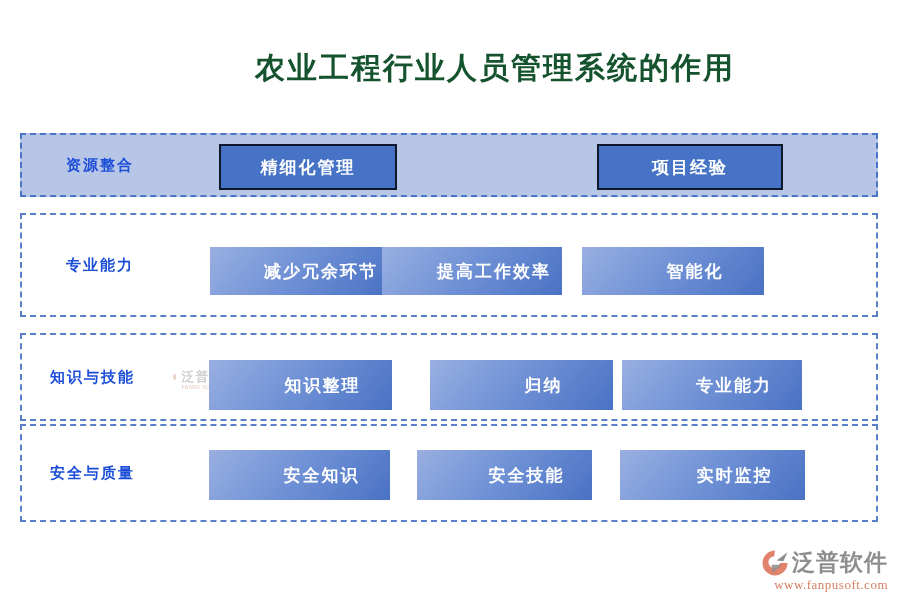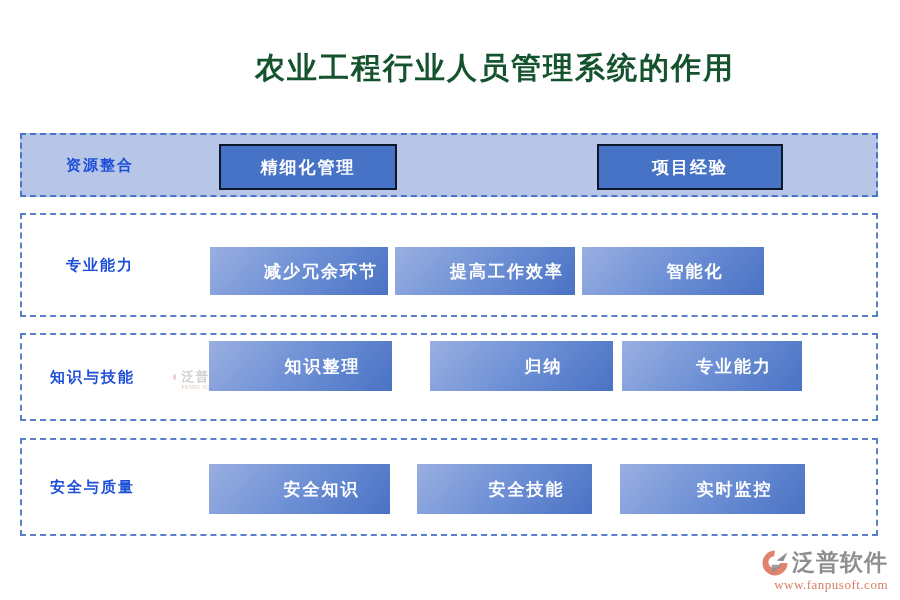--- a/index.html
+++ b/index.html
@@ -11,21 +11,21 @@
     position:absolute;top:48px;left:0;width:900px;text-align:center;
     font-size:30px;font-weight:bold;color:#14532d;letter-spacing:2px;padding-left:45px;
   }
   .row{
     position:absolute;left:20px;width:858px;box-sizing:border-box;
     border:2px dashed #5b80cb;background:#ffffff;
   }
   .row1{top:133px;height:64px;background:#b7c5e7;border-color:#4a74c8;}
   .row2{top:213px;height:104px;}
   .row3{top:333px;height:88px;}
-  .row4{top:438px;height:98px;}
+  .row4{top:424px;height:98px;}
   .row-label{
     position:absolute;top:50%;transform:translateY(-50%);
     font-size:15px;font-weight:bold;color:#1d4ed8;letter-spacing:2px;white-space:nowrap;
   }
   .row1 .row-label,.row2 .row-label{left:44px;}
   .row3 .row-label,.row4 .row-label{left:28px;}
   .btn{
     position:absolute;display:flex;align-items:center;justify-content:center;
     color:#ffffff;font-size:17px;font-weight:bold;letter-spacing:2px;white-space:nowrap;
     cursor:pointer;box-sizing:border-box;
@@ -36,24 +36,24 @@
     height:48px;
     padding-left:44px;
   }
   
   .r1b1{left:197px;width:178px;}
   .r1b2{left:385px;width:182px;}
   .r1b3{left:575px;width:186px;}
   
   .row2 .btn{top:32px;}
   .r2b1{left:188px;width:178px;}
-  .r2b2{left:373px;width:180px;}
+  .r2b2{left:360px;width:180px;}
   .r2b3{left:560px;width:182px;}
   
-  .row3 .btn{top:6px;height:50px;}
+  .row3 .btn{top:25px;height:50px;}
   .r3b1{left:187px;width:183px;}
   .r3b2{left:395px;width:183px;margin-left:13px;}
   .r3b3{left:600px;width:180px;}
   
   .row4 .btn{top:24px;height:50px;}
   .r4b1{left:187px;width:181px;}
   .r4b2{left:395px;width:175px;}
   .r4b3{left:598px;width:185px;}
   
   .inline-watermark{

